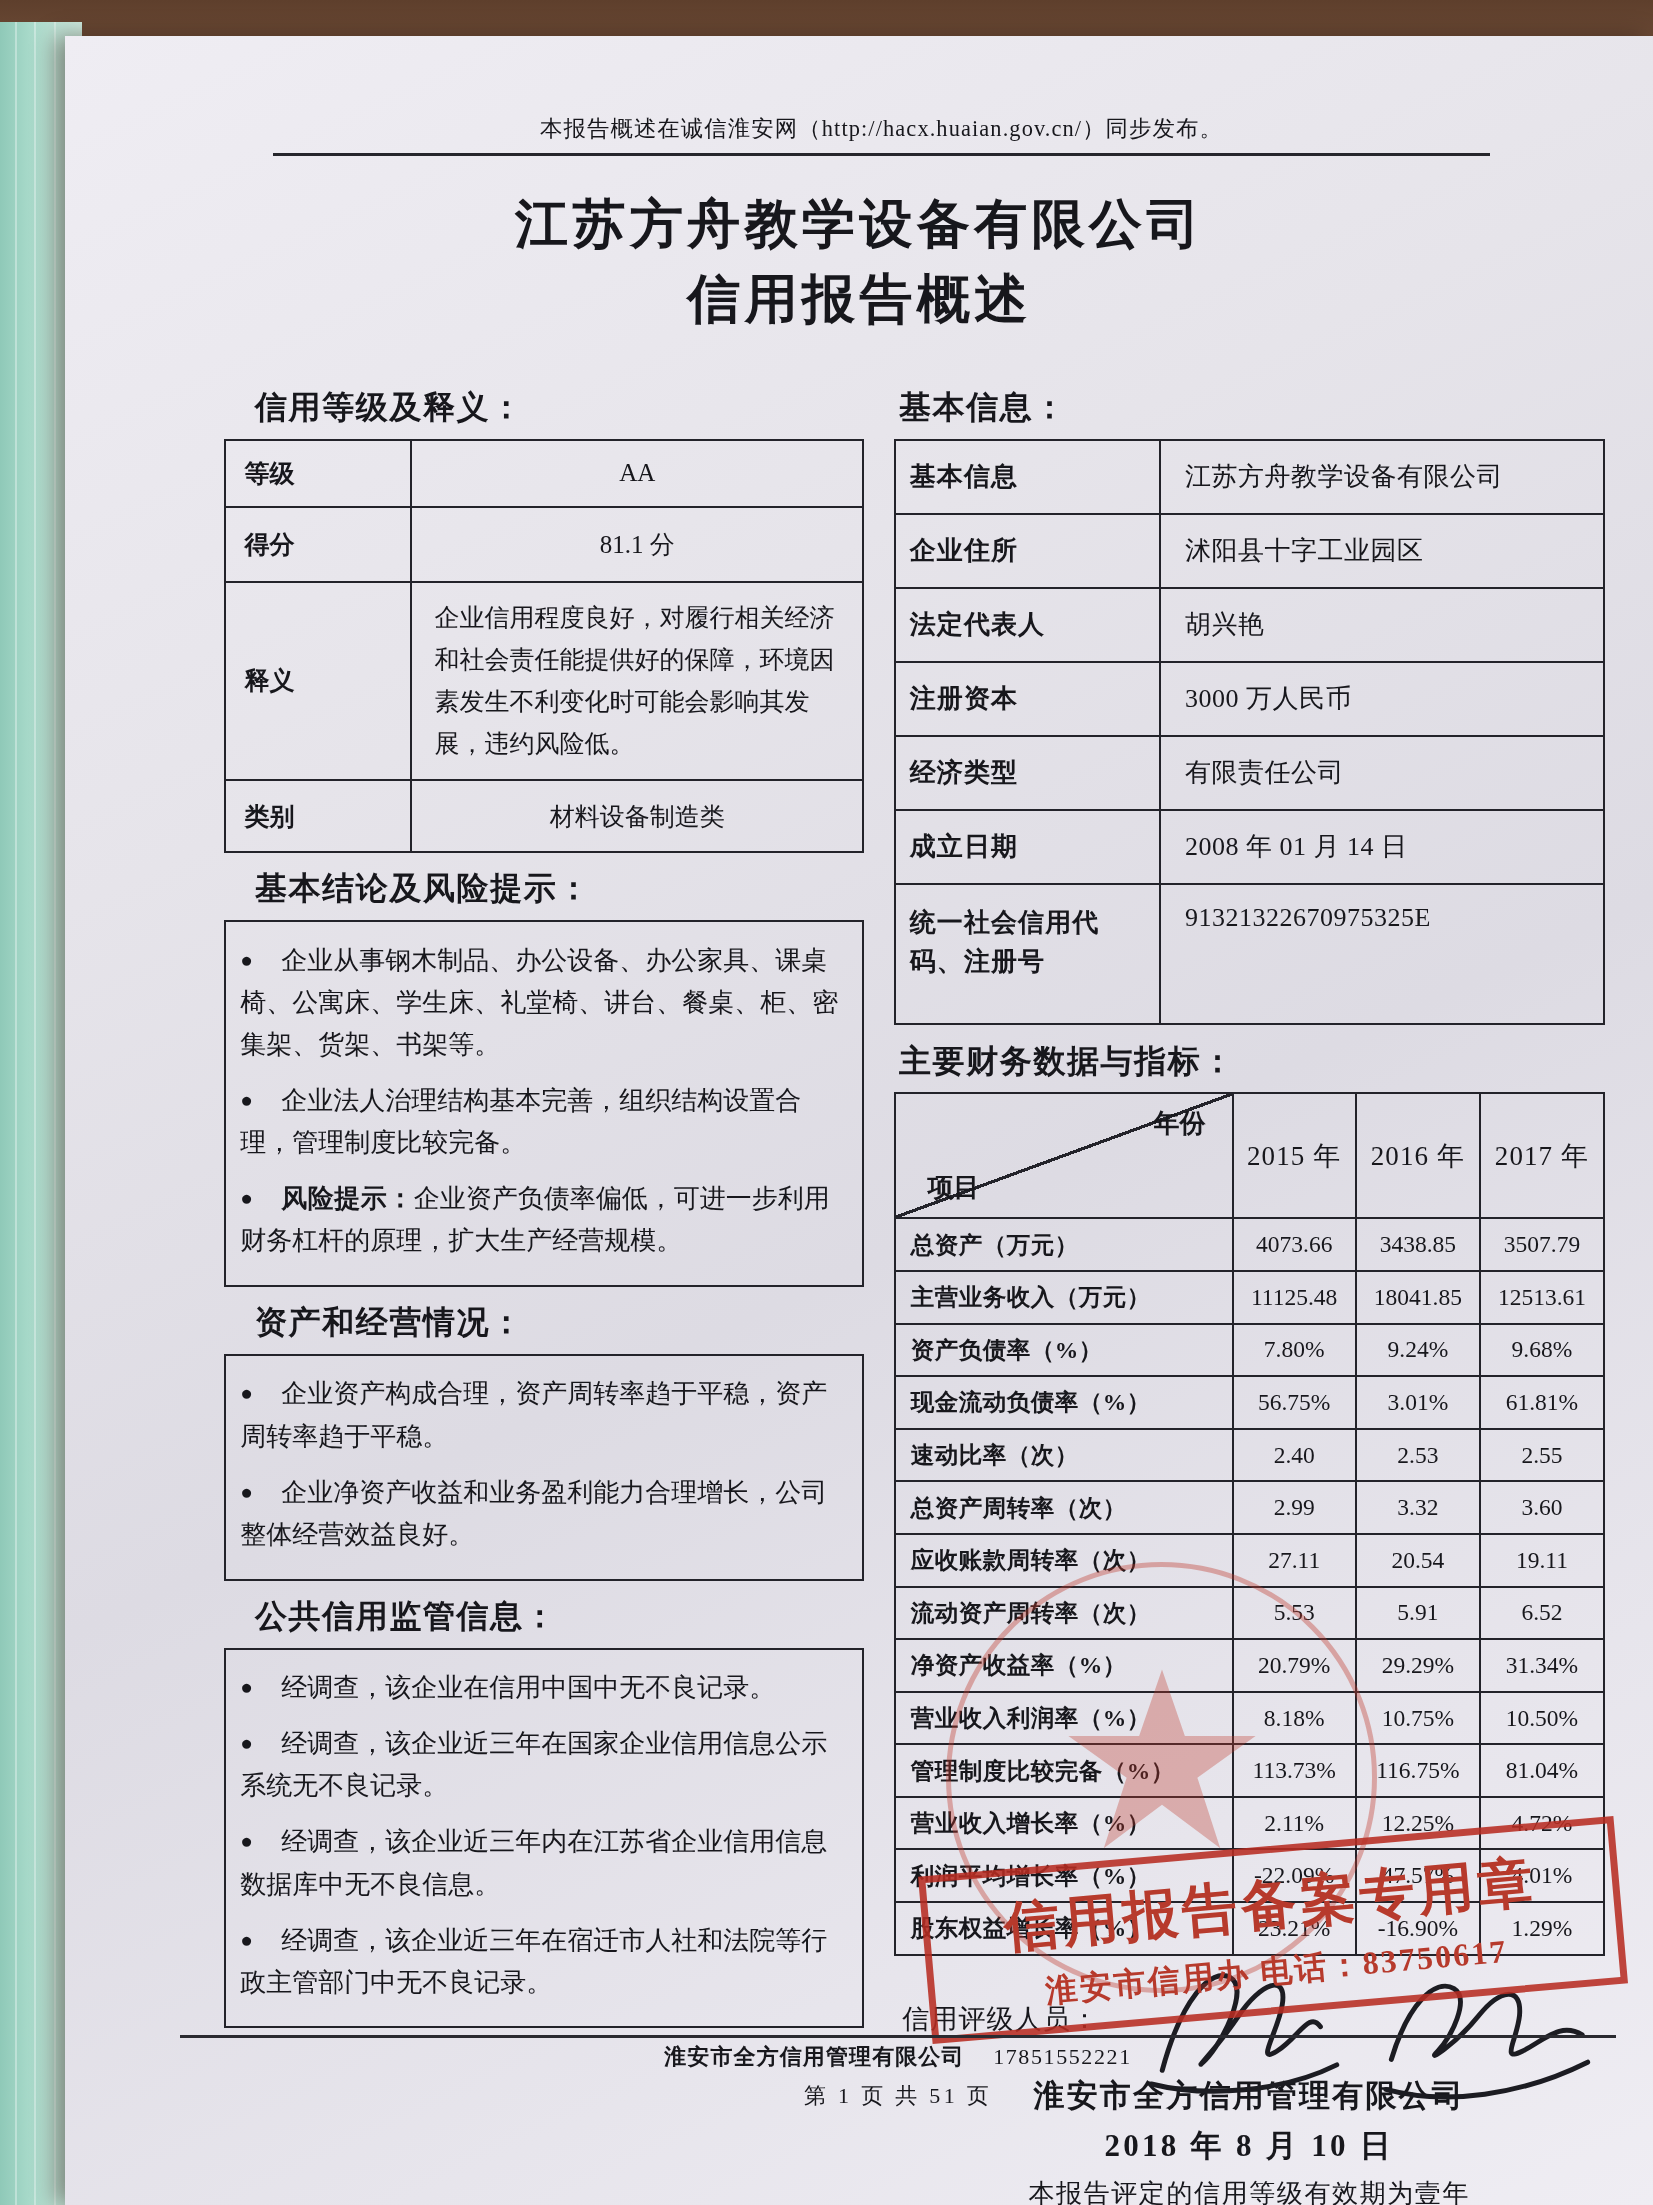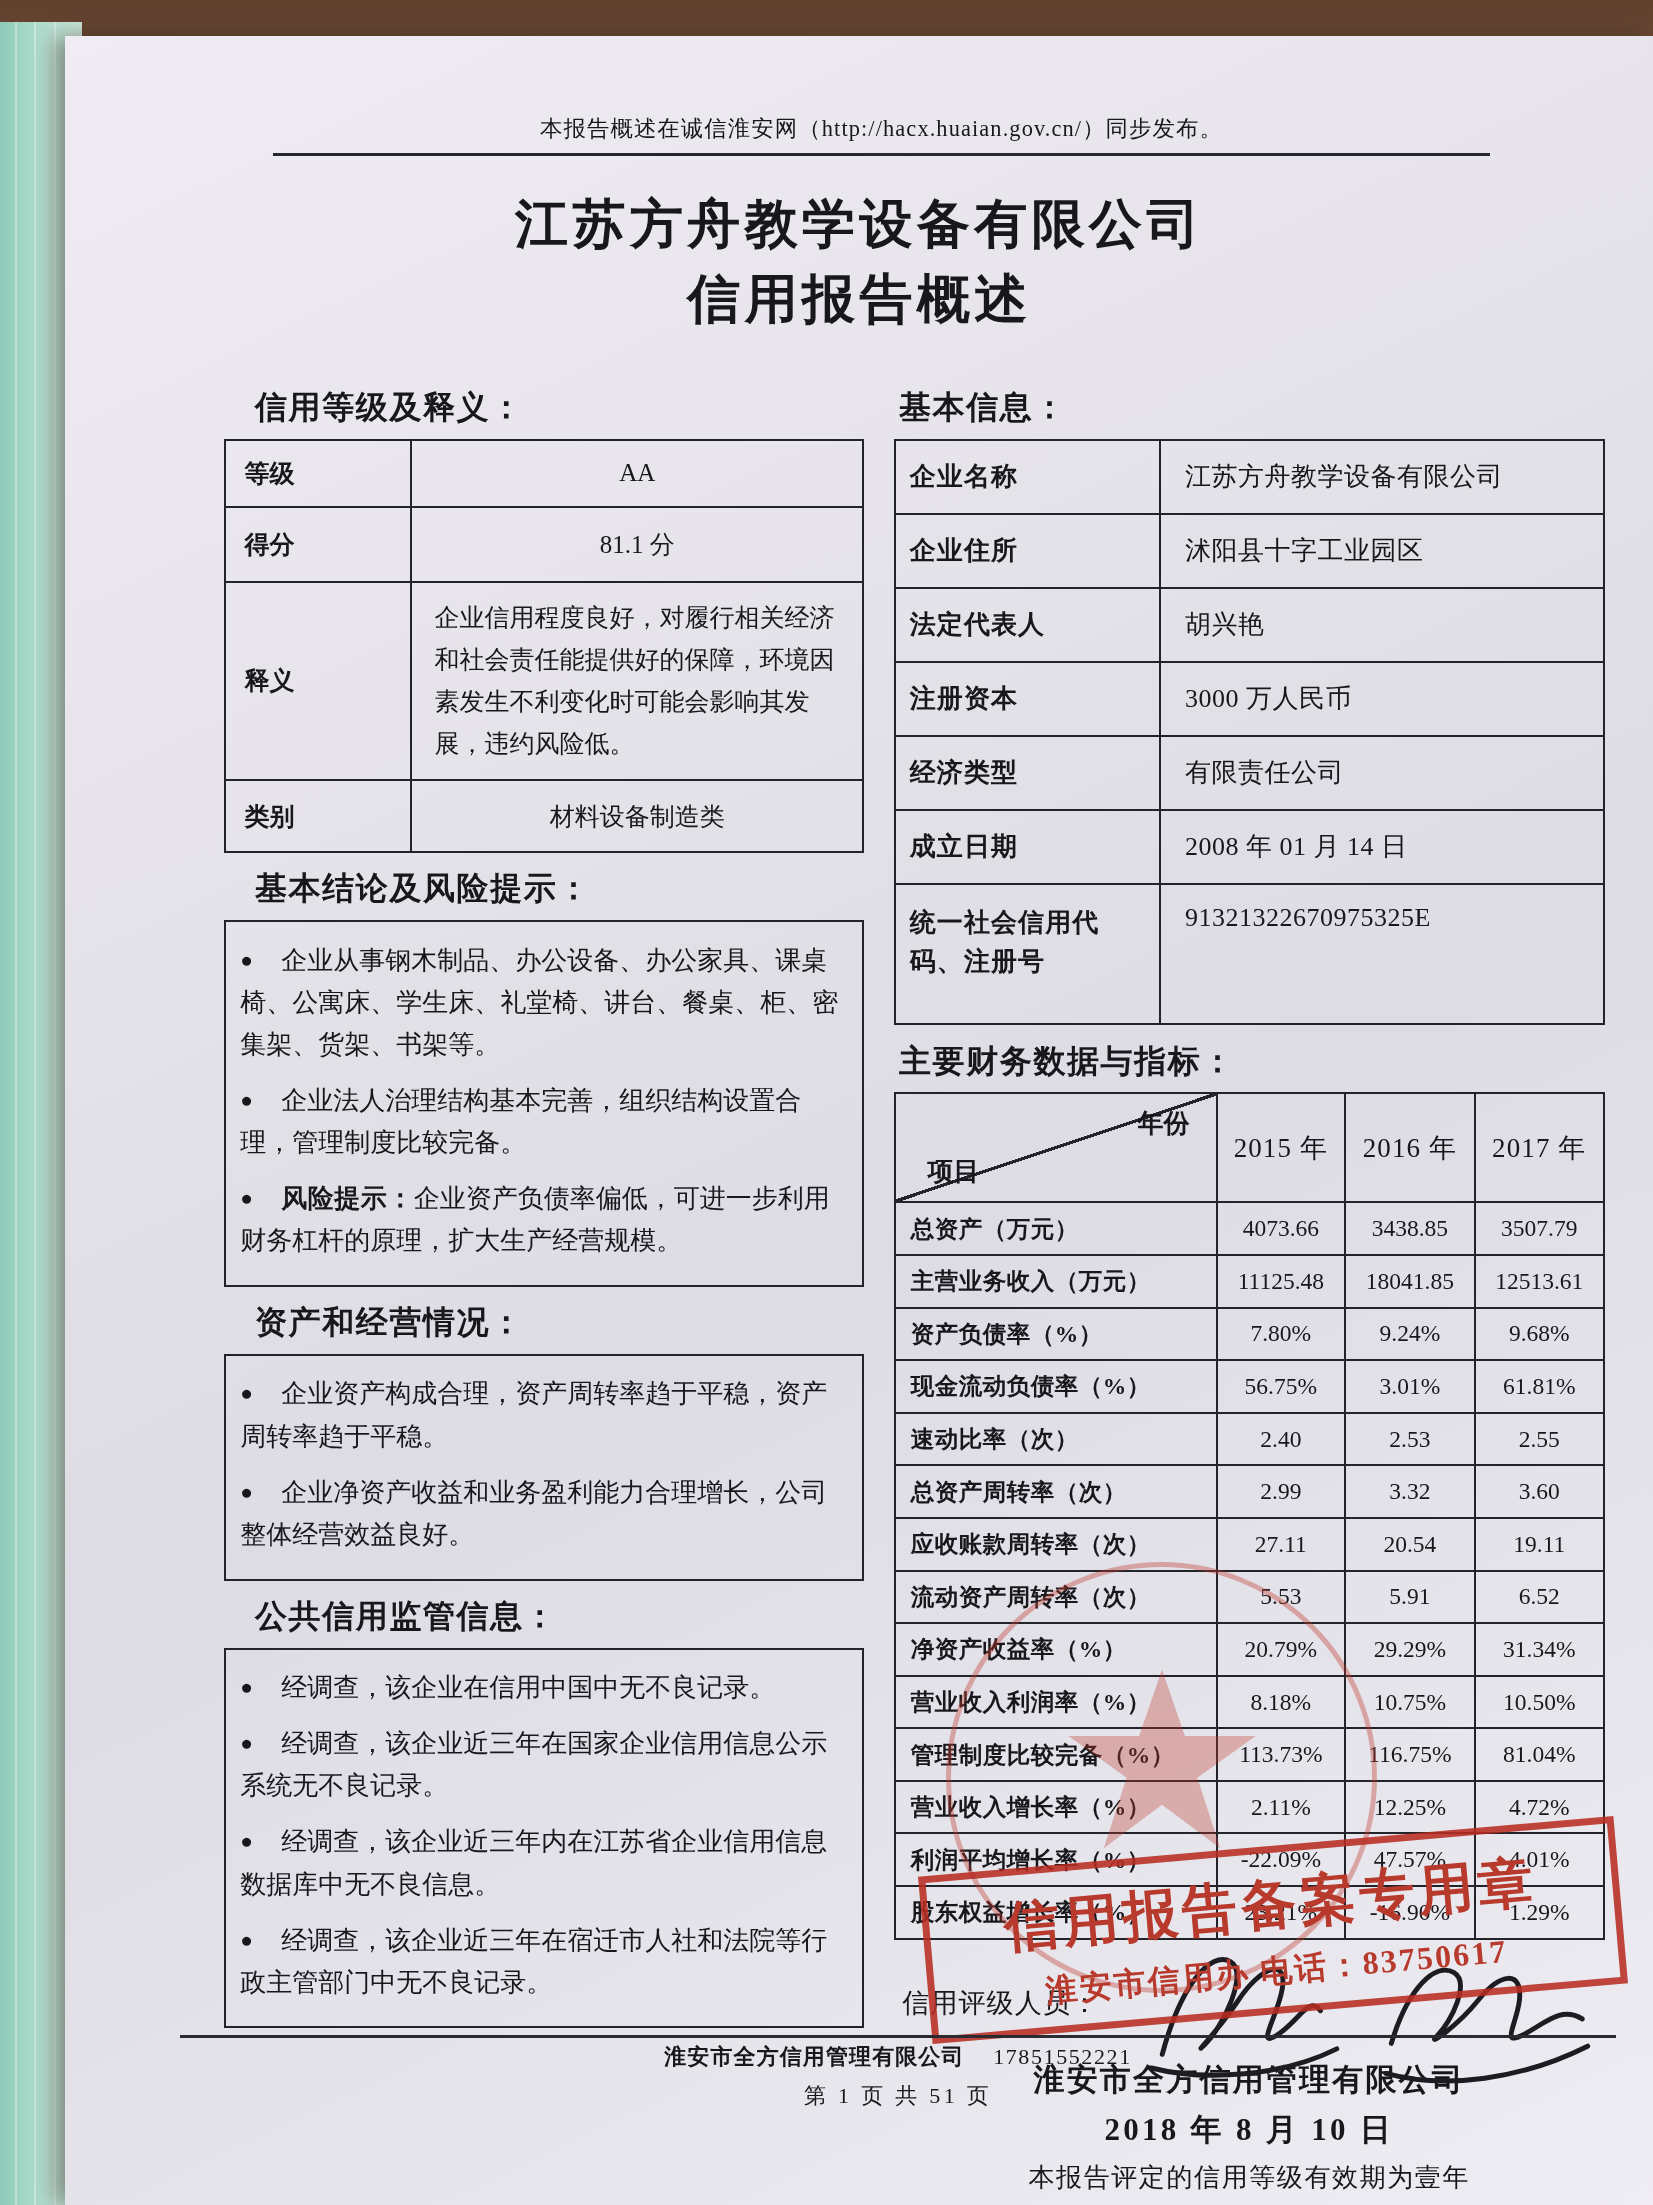--- a/index.html
+++ b/index.html
@@ -49,21 +49,21 @@
   .info-table td{font-size:26px;padding:11px 14.2px;}
   .info-table td.lbl{width:235px;font-weight:bold;letter-spacing:1.1px;line-height:39px;}
   .info-table td.val{padding-left:24px;letter-spacing:0.5px;}
   .info-table tr td{height:50px;}
   .info-table tr.tall td{height:109px;vertical-align:top;padding-top:18.6px;}
   
   .fin-table,.fin-table th,.fin-table td{border:2.7px solid #23232a;}
   .fin-table{margin-top:3.3px;}
   .fin-table th{font-weight:normal;}
   .fin-table .corner{
-    width:320px;height:107px;position:relative;padding:0;
+    width:320px;height:107px;position:relative;padding:8px;
     background:linear-gradient(to bottom right,transparent calc(50% - 1.6px),#23232a calc(50% - 1.6px),#23232a calc(50% + 1.6px),transparent calc(50% + 1.6px));
   }
   .fin-table .corner .c-top{position:absolute;top:12px;right:26px;font-size:26px;font-weight:bold;}
   .fin-table .corner .c-bot{position:absolute;bottom:12px;left:32px;font-size:26px;font-weight:bold;}
   .fin-table th.year{font-size:27px;font-weight:normal;letter-spacing:1.1px;}
   .fin-table td{font-size:23.5px;text-align:center;height:44px;padding:3.3px 4.4px;}
   .fin-table td.item{text-align:left;font-weight:bold;padding-left:15.3px;letter-spacing:0.5px;}
   
   .signoff{position:relative;height:93px;margin-top:22px;}
   .signoff .rater{position:absolute;left:8.8px;top:23px;font-size:27px;letter-spacing:1.1px;}
@@ -156,21 +156,21 @@
       </div>
 
     </div>
 
     <div class="col-right">
 
       <div class="sec-h">基本信息：</div>
       <table class="info-table">
         <tbody>
             <tr>
-          <td class="lbl">企业名称</td>
+          <td class="lbl">基本信息</td>
           <td class="val">江苏方舟教学设备有限公司</td>
         </tr>
         <tr>
           <td class="lbl">企业住所</td>
           <td class="val">沭阳县十字工业园区</td>
         </tr>
         <tr>
           <td class="lbl">法定代表人</td>
           <td class="val">胡兴艳</td>
         </tr>

